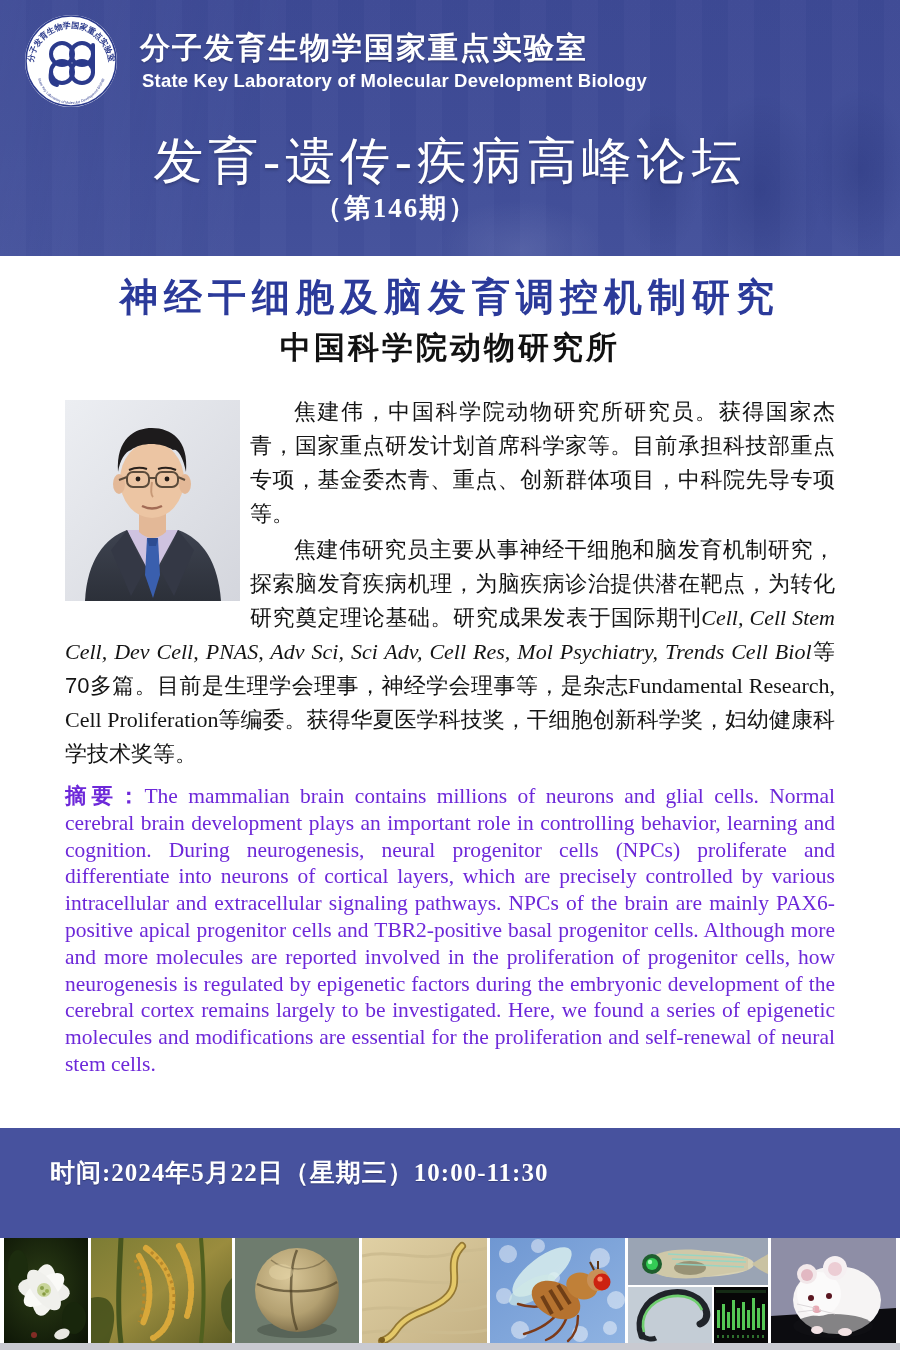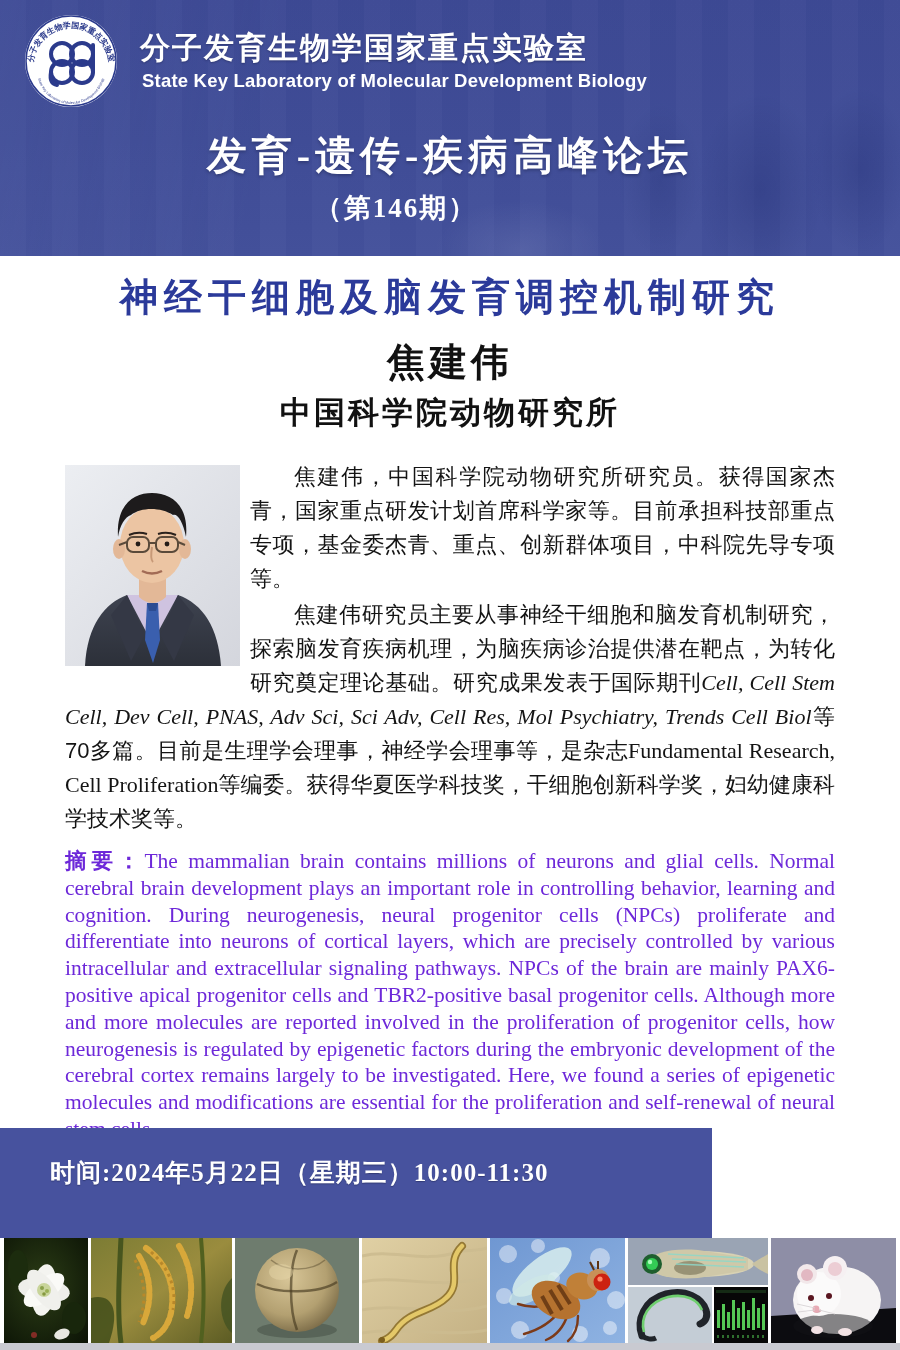--- a/index.html
+++ b/index.html
@@ -30,22 +30,22 @@
     position:absolute; top:28px; left:140px; color:#fff;
     font-family:"Liberation Serif", serif; font-weight:bold;
     font-size:30px; letter-spacing:2px; text-shadow:0 1px 2px rgba(20,25,60,.4);
   }
   .lab-name-en {
     position:absolute; top:70px; left:142px; color:#fff;
     font-weight:bold; font-size:18.5px; letter-spacing:.2px;
   }
   .forum-title {
     position:absolute; top:128px; left:0; width:900px; text-align:center;
-    color:#fff; font-family:"Liberation Serif", serif; font-weight:bold;
-    font-size:40px; letter-spacing:5px; text-shadow:0 2px 3px rgba(20,25,60,.35);
+    color:#fff; font-family:"Liberation Serif", serif; font-weight:normal;
+    font-size:50px; letter-spacing:5px; text-shadow:0 2px 3px rgba(20,25,60,.35);
   }
   .forum-issue {
     position:absolute; top:190px; left:0; width:792px; text-align:center;
     color:#fff; font-family:"Liberation Serif", serif; font-weight:bold;
     font-size:27px; letter-spacing:2px;
   }
 
   
   .content { position:absolute; top:256px; left:0; width:900px; }
   .seminar-title {
@@ -79,21 +79,21 @@
 
   .abstract-block { margin:12px 65px 0; color:#6d28d9; }
   .abstract-p {
     margin:0; font-family:"Liberation Serif", serif;
     font-size:21.5px; line-height:26.8px; text-align:justify;
   }
   .abs-label { font-family:"Liberation Sans", sans-serif; font-weight:bold; font-style:normal; }
 
   
   .footer-bar {
-    position:absolute; top:1128px; left:0; width:712px; height:110px;
+    position:absolute; top:1128px; left:0; width:900px; height:110px;
     background: var(--footer-blue,#47529e);
     color:#fff;
   }
   .footer-line {
     position:absolute; left:50px; font-family:"Liberation Serif", serif;
     font-weight:bold; font-size:25px; letter-spacing:1px;
     text-shadow:0 1px 1px rgba(20,25,60,.4); white-space:nowrap;
   }
   .footer-time { top:28px; }
   .footer-location { top:68px; }
@@ -144,21 +144,20 @@
     </div>
 
     <div class="lab-name-cn">分子发育生物学国家重点实验室</div>
     <div class="lab-name-en">State Key Laboratory of Molecular Development Biology</div>
     <div class="forum-title">发育-遗传-疾病高峰论坛</div>
     <div class="forum-issue">（第146期）</div>
   </div>
 
   <div class="content">
     <div class="seminar-title">神经干细胞及脑发育调控机制研究</div>
-    <div class="speaker-name">焦建伟</div>
     <div class="speaker-affiliation">中国科学院动物研究所</div>
 
     <div class="bio-block">
       <svg class="speaker-photo" viewBox="0 0 175 201" width="175" height="201">
         <defs>
           <linearGradient id="wall" x1="0" y1="0" x2="1" y2="1">
             <stop offset="0" stop-color="#eceef2"></stop>
               <stop offset="1" stop-color="#d4d6dd"></stop>
           </linearGradient>
           <linearGradient id="suit" x1="0" y1="0" x2="0" y2="1">

